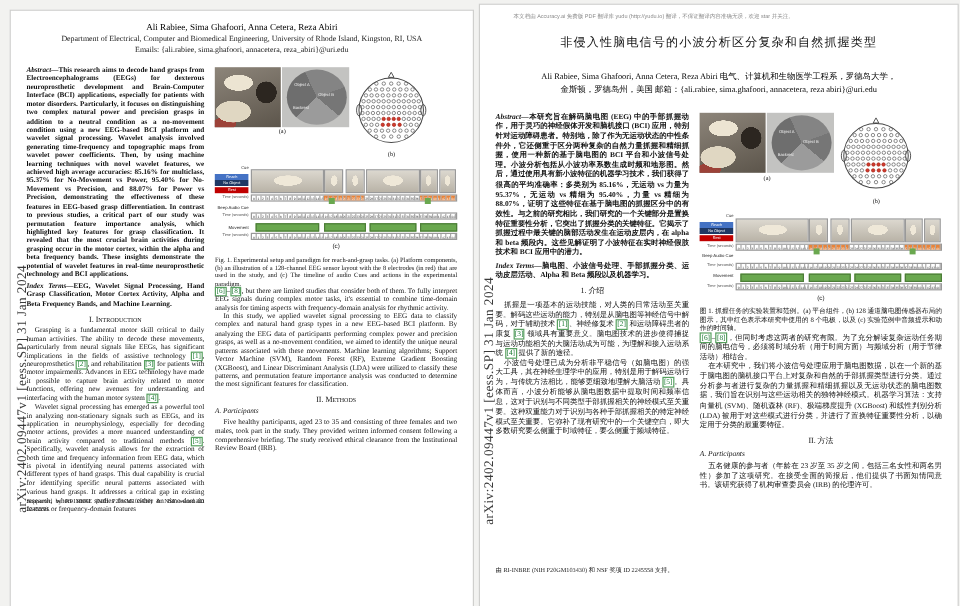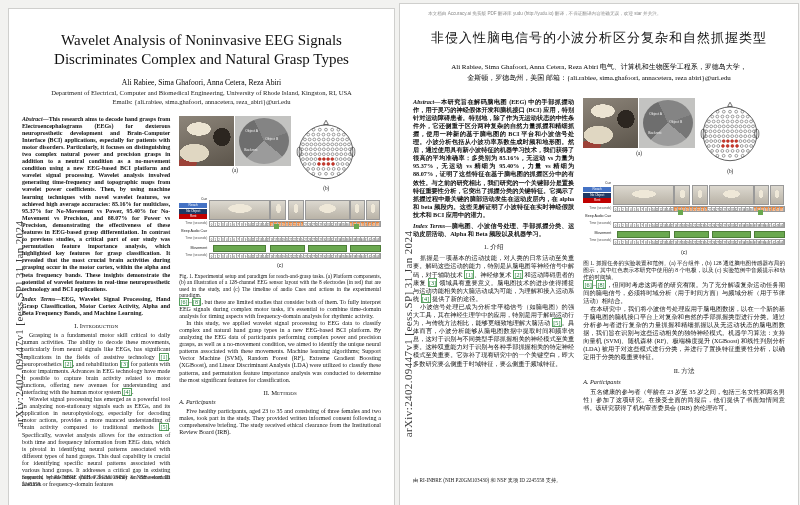--- a/index.html
+++ b/index.html
@@ -12,21 +12,21 @@
 
   .arxiv-side { position:absolute; transform:rotate(-90deg); transform-origin:0 0;
     font-size:11px; letter-spacing:0.4px; color:#3a3a3a; white-space:nowrap; width:340px; text-align:center; }
   .page-en .arxiv-side { left:4px; top:485px; }
   .page-zh .arxiv-side { left:2px; top:500px; }
 
   .notice { position:absolute; top:7px; left:28px; right:10px; font-size:4.6px; color:#8a8a8a;
     font-family:"Liberation Sans", sans-serif; }
 
   .title { text-align:center; font-size:15px; color:#101010; line-height:1.25; margin-top:22px; padding:0 30px; }
-  .page-zh .title { font-size:13px; margin-top:26px; letter-spacing:1px; }
+  .page-zh .title { font-size:10px; margin-top:26px; letter-spacing:1px; }
   .authors { text-align:center; font-size:7.6px; margin-top:9px; }
   .affil, .emails { text-align:center; font-size:6.6px; margin-top:2px; color:#1a1a1a; }
   .page-zh .authors-block { font-size:7px; margin-top:16px; padding:0 48px; text-align:center; line-height:1.6; }
 
   .cols { display:flex; gap:9px; padding:0 13px; margin-top:11px; position:relative; height:375px; }
   .page-zh .cols { height:388px; margin-top:13px; }
   .col { flex:1; position:relative; font-size:6px; line-height:7.1px; text-align:justify; color:#111; }
   .page-zh .col { font-size:6.2px; line-height:8.1px; }
 
   .abstract { font-weight:bold; }
@@ -82,24 +82,20 @@
   .page-zh .fig-caption { font-size:5.6px; line-height:7px; }
 </style>
 </head>
 <body>
 
 <div class="canvas">
 
   <div class="page page-en">
     <div class="arxiv-side">arXiv:2402.09447v1  [eess.SP]  31 Jan 2024</div>
 
-    <div class="title">
-      <div>Wavelet Analysis of Noninvasive EEG Signals</div>
-      <div>Discriminates Complex and Natural Grasp Types</div>
-    </div>
     <div class="authors">Ali Rabiee, Sima Ghafoori, Anna Cetera, Reza Abiri</div>
     <div class="affil">Department of Electrical, Computer and Biomedical Engineering, University of Rhode Island, Kingston, RI, USA</div>
     <div class="emails">Emails: {ali.rabiee, sima.ghafoori, annacetera, reza_abiri}@uri.edu</div>
 
     <div class="cols">
       <div class="col">
         <p class="abstract"><span class="lead">Abstract—</span><span>This research aims to decode hand grasps from Electroencephalograms (EEGs) for dexterous neuroprosthetic development and Brain-Computer Interface (BCI) applications, especially for patients with motor disorders. Particularly, it focuses on distinguishing two complex natural power and precision grasps in addition to a neutral condition as a no-movement condition using a new EEG-based BCI platform and wavelet signal processing. Wavelet analysis involved generating time-frequency and topographic maps from wavelet power coefficients. Then, by using machine learning techniques with novel wavelet features, we achieved high average accuracies: 85.16% for multiclass, 95.37% for No-Movement vs Power, 95.40% for No-Movement vs Precision, and 88.07% for Power vs Precision, demonstrating the effectiveness of these features in EEG-based grasp differentiation. In contrast to previous studies, a critical part of our study was permutation feature importance analysis, which highlighted key features for grasp classification. It revealed that the most crucial brain activities during grasping occur in the motor cortex, within the alpha and beta frequency bands. These insights demonstrate the potential of wavelet features in real-time neuroprosthetic technology and BCI applications.</span></p>
         <p class="idxterms"><span class="lead">Index Terms—</span><span>EEG, Wavelet Signal Processing, Hand Grasp Classification, Motor Cortex Activity, Alpha and Beta Frequency Bands, and Machine Learning.</span></p>
         <div class="sec-head">I. Introduction</div>
         <p class="body-par">Grasping is a fundamental motor skill critical to daily human activities. The ability to decode these movements, particularly from neural signals like EEGs, has significant implications in the fields of assistive technology <span class="cite">[1]</span>, neuroprosthetics <span class="cite">[2]</span>, and rehabilitation <span class="cite">[3]</span> for patients with motor impairments. Advances in EEG technology have made it possible to capture brain activity related to motor functions, offering new avenues for understanding and interfacing with the human motor system <span class="cite">[4]</span>.</p>

